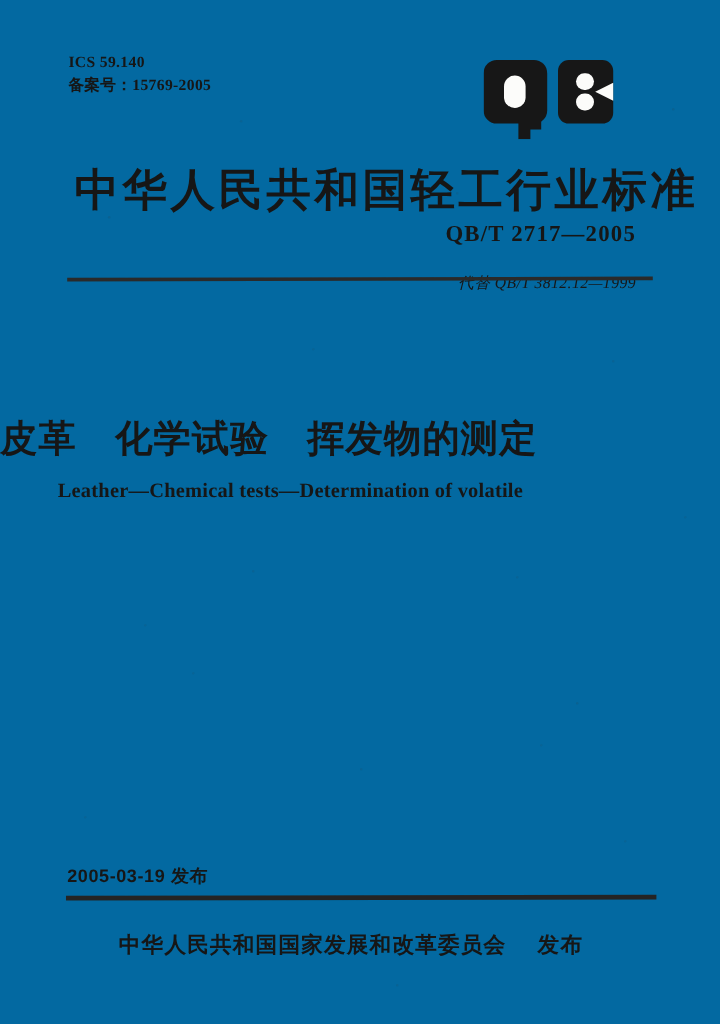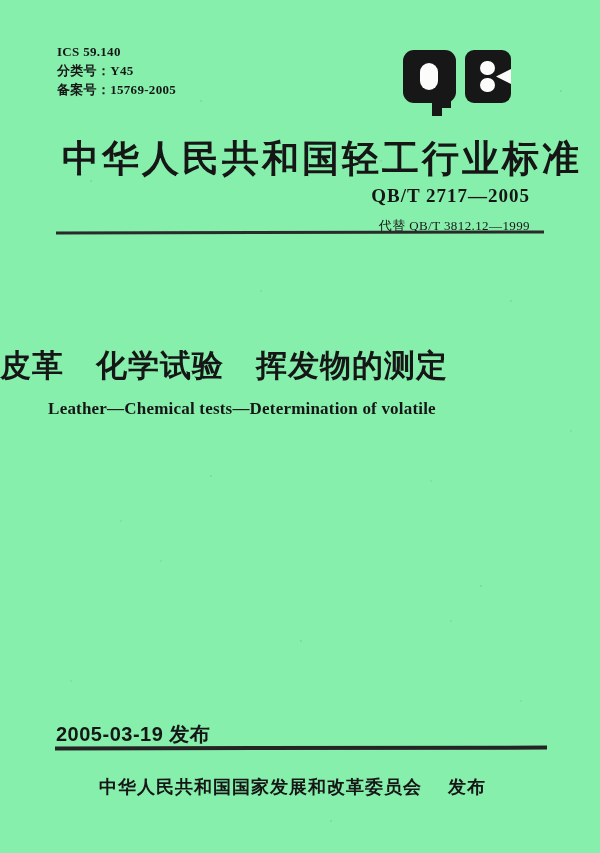--- a/index.html
+++ b/index.html
@@ -4,21 +4,21 @@
 <style>
   html, body { margin: 0; padding: 0; }
   body {
     width: 600px; height: 853px;
     background: #e9e9e7;
     font-family: "Liberation Sans", sans-serif;
   }
   .page {
     position: relative;
     width: 600px; height: 853px;
-    background: #86efac;
+    background: #0369a1;
     color: #161616;
     overflow: hidden;
   }
   
   .specks {
     position: absolute; top: 0; left: 0;
     width: 2px; height: 2px; background: transparent; border-radius: 50%;
     box-shadow:
       90px 180px 0 0 rgba(60,60,60,.14), 210px 475px 0 0 rgba(60,60,60,.12),
       160px 560px 0 0 rgba(60,60,60,.10), 480px 585px 0 0 rgba(60,60,60,.14),
@@ -53,23 +53,23 @@
   }
   .code-block {
     position: absolute; top: 185px; right: 70px;
     text-align: right;
   }
   .code-line {
     font-family: "Liberation Serif", serif;
     font-size: 19px; font-weight: bold; letter-spacing: 1px;
   }
   .replaces-line {
-    margin-top: 10px;
+    margin-top: 20px;
     font-family: "Liberation Serif", serif;
-    font-size: 13px; font-weight: normal; letter-spacing: .4px;
+    font-size: 13px; font-weight: normal; letter-spacing: .4px; font-style: italic;
   }
   .rule-top {
     position: absolute; left: 56px; top: 231px;
     width: 488px; height: 3px; background: #2a2a2a;
     transform: rotate(-0.12deg);
   }
   .title-cn {
     position: absolute; top: 345px; left: 0; width: 600px;
     text-align: left;
     font-size: 31px; font-weight: bold; letter-spacing: 1px;
@@ -77,21 +77,21 @@
   }
   .title-en {
     position: absolute; top: 399px; left: 0; width: 484px;
     text-align: center;
     font-family: "Liberation Serif", serif;
     font-size: 17px; font-weight: bold; letter-spacing: .2px;
   }
   .dates-row {
     position: absolute; top: 721px; left: 56px; right: 55px;
     display: flex; justify-content: space-between;
-    font-size: 20px; font-weight: bold; letter-spacing: .5px; text-align: right;
+    font-size: 15px; font-weight: bold; letter-spacing: .5px; text-align: right;
   }
   .rule-bottom {
     position: absolute; left: 55px; top: 746px;
     width: 492px; height: 4px; background: #242424;
     transform: rotate(-0.1deg);
   }
   .issuer-row {
     position: absolute; top: 775px; left: 0; width: 585px;
     text-align: center;
     font-size: 18px; font-weight: bold; letter-spacing: 1px;
@@ -100,21 +100,20 @@
   .issuer-action { margin-left: 26px; }
 </style>
 </head>
 <body>
 
 <div class="page">
   <div class="specks"></div>
 
   <div class="meta-block">
     <div>ICS 59.140</div>
-    <div>分类号：Y45</div>
     <div>备案号：15769-2005</div>
   </div>
 
   <div class="logo">
     <span class="sr-only">QB</span>
     <svg viewBox="0 0 112 66" width="112" height="66">
       <g fill="#171717">
         <rect x="0" y="0" width="53" height="53" rx="11"></rect>
         <rect x="62" y="0" width="46" height="53" rx="9"></rect>
         <path d="M29,50 h19 v8 h-9 v8 h-10 z"></path>

